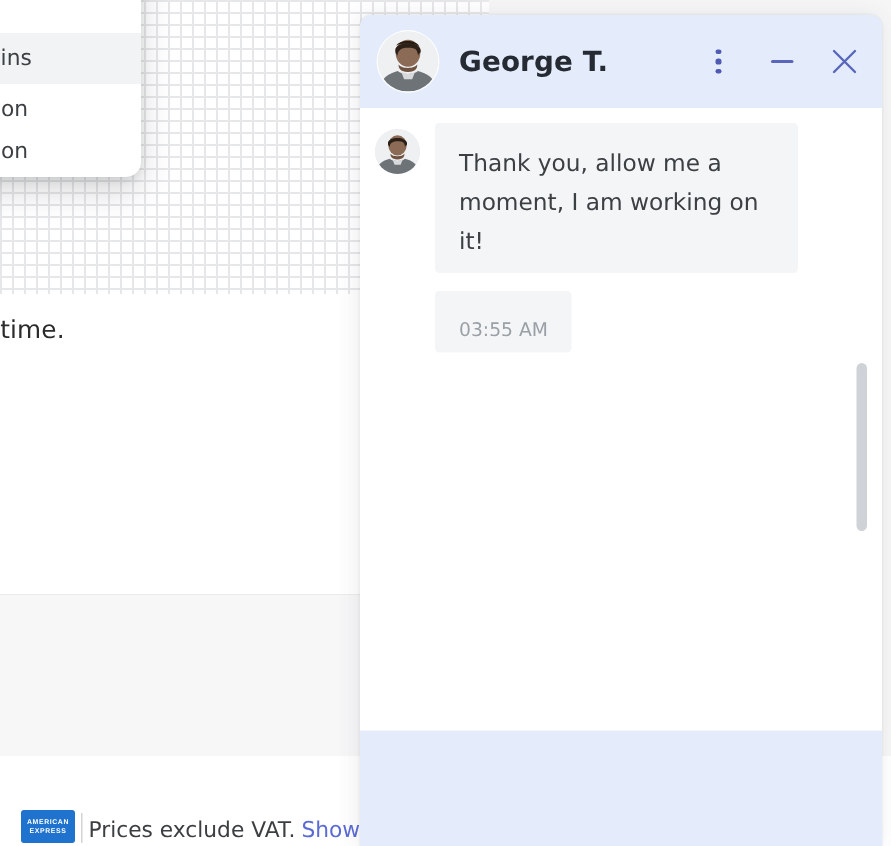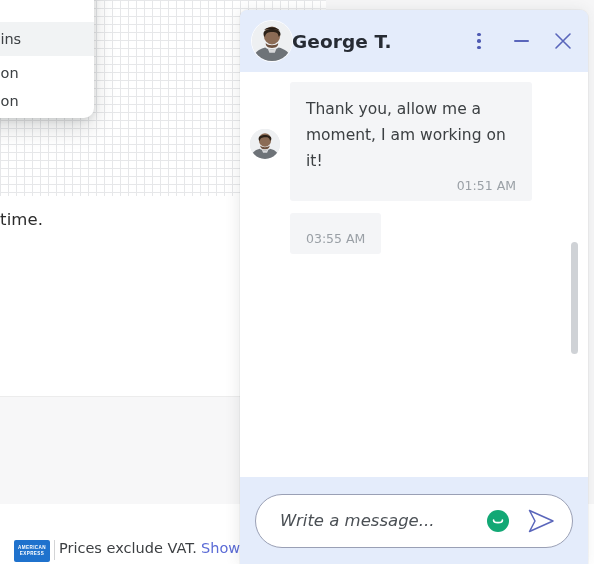--- a/index.html
+++ b/index.html
@@ -65,21 +65,21 @@
   .menu-card .mi:nth-child(1){top:18px;}
   .menu-card .mi:nth-child(2){top:52px;}
   .menu-card .mi:nth-child(3){top:86px;}
   .menu-card .mi:nth-child(4){top:114px;}
 
   
   .footer{
     position:absolute;left:0;bottom:0;width:594px;height:60px;background:#ffffff;
   }
   .footer-row{
-    position:absolute;left:14px;bottom:2px;display:flex;align-items:flex-start;gap:4px;
+    position:absolute;left:14px;bottom:2px;display:flex;align-items:flex-end;gap:4px;
     white-space:nowrap;
   }
   .amex{
     width:36px;height:22px;background:#1f72cd;border-radius:2px;
     display:flex;align-items:center;justify-content:center;flex-direction:column;
     color:#ffffff;font-size:4.6px;font-weight:bold;letter-spacing:.4px;line-height:6px;
     text-align:center;
   }
   .vbar{width:1px;height:20px;background:#d3d4d6;}
   .vat-text{font-size:14.5px;color:#3c3f42;font-family:"DejaVu Sans","Liberation Sans",sans-serif;}
@@ -96,21 +96,21 @@
   .chat-header{
     position:relative;height:62px;background:#e4ecfb;display:flex;align-items:center;
     padding:0 14px 0 12px;box-sizing:border-box;
   }
   .avatar{
     width:40px;height:40px;border-radius:50%;overflow:hidden;flex:0 0 auto;
     background:#e9eaec;position:relative;box-shadow:0 0 0 1px rgba(255,255,255,.85);
   }
   .avatar svg{display:block;width:100%;height:100%;}
   .chat-title{
-    font-size:18.5px;font-weight:bold;color:#262b33;letter-spacing:.1px;
+    margin-left:14px;font-size:18.5px;font-weight:bold;color:#262b33;letter-spacing:.1px;
     font-family:"DejaVu Sans","Liberation Sans",sans-serif;
   }
   .hdr-actions{margin-left:auto;display:flex;align-items:center;gap:20px;}
   .icon-btn{
     width:22px;height:22px;display:flex;align-items:center;justify-content:center;
     cursor:pointer;color:#4f5bb3;
   }
   .kebab{display:flex;flex-direction:column;gap:3px;align-items:center;}
   .kebab i{width:3.5px;height:3.5px;border-radius:50%;background:#4f5bb3;display:block;}
   .minimize{width:15px;height:2.5px;background:#5a66bb;border-radius:2px;}
@@ -229,58 +229,41 @@
       <div class="icon-btn">
         <svg width="18" height="18" viewBox="0 0 18 18">
           <path d="M2 2 L16 16 M16 2 L2 16" stroke="#5a66bb" stroke-width="1.6" fill="none" stroke-linecap="round"></path>
         </svg>
       </div>
     </div>
   </div>
 
   <div class="chat-body">
 
-    <div class="msg-row" style="margin-top:10px;align-items:center;">
+    <div class="msg-row" style="margin-top:10px;">
       <div class="msg-avatar">
         <svg viewBox="0 0 40 40">
           <rect width="40" height="40" fill="#eef0f2"></rect>
           <ellipse cx="20" cy="14.5" rx="8.2" ry="9" fill="#8b6b55"></ellipse>
           <path d="M11.5 12.5c0-6 17-6.4 17 0.4 0 2.2-1.1 1-1.8 3.2-.5-4.6-2.2-5.2-6.7-5.2-3.6 0-6.8 1.1-7 5.3-.9-1.9-1.5-1.5-1.5-3.7z" fill="#2b2118"></path>
           <path d="M13.8 22c1.6 3 10.6 3 12.3 0 .4 2-1 5-6.1 5s-6.6-3-6.2-5z" fill="#6f5240"></path>
           <path d="M0 40c1.8-9.2 7.6-12.2 13.2-13.6 2.2 2.6 11.2 2.6 13.4 0C32.3 27.8 38.2 30.8 40 40z" fill="#6e7378"></path>
           <path d="M15.2 26.2c1.6 2.8 8.2 2.8 9.8 0l-2.2 5.6h-5.4z" fill="#d8d9db"></path>
         </svg>
       </div>
       <div class="bubble">
         <div class="txt">Thank you, allow me a moment, I am working on it!</div>
-        <div class="time">01:51 AM</div>
       </div>
     </div>
 
     <div class="msg-row">
       <div class="msg-avatar" style="visibility:hidden;"></div>
       <div class="bubble">
         <div class="time">03:55 AM</div>
       </div>
     </div>
 
   </div>
 
   <div class="scroll-track"></div>
   <div class="scroll-thumb"></div>
 
-  <div class="composer">
-    <div class="input-shell">
-      <input class="msg-input" type="text" placeholder="Write a message..." style="">
-      <span class="emoji-btn">
-        <svg viewBox="0 0 24 24" width="24" height="24">
-          <circle cx="12" cy="12" r="11" fill="#12a875"></circle>
-          <path d="M7.6 11.2c0 3.2 8.8 3.2 8.8 0" stroke="#ffffff" stroke-width="1.7" fill="none" stroke-linecap="round"></path>
-        </svg>
-      </span>
-      <span class="send-btn">
-        <svg viewBox="0 0 30 26" width="30" height="26">
-          <path d="M3.5 2.5 L27 13 L3.5 23.5 L9 13 Z" fill="none" stroke="#5a66bb" stroke-width="1.5" stroke-linejoin="round"></path>
-        </svg>
-      </span>
-    </div>
-  </div>
 </div>
 
 </body></html>

